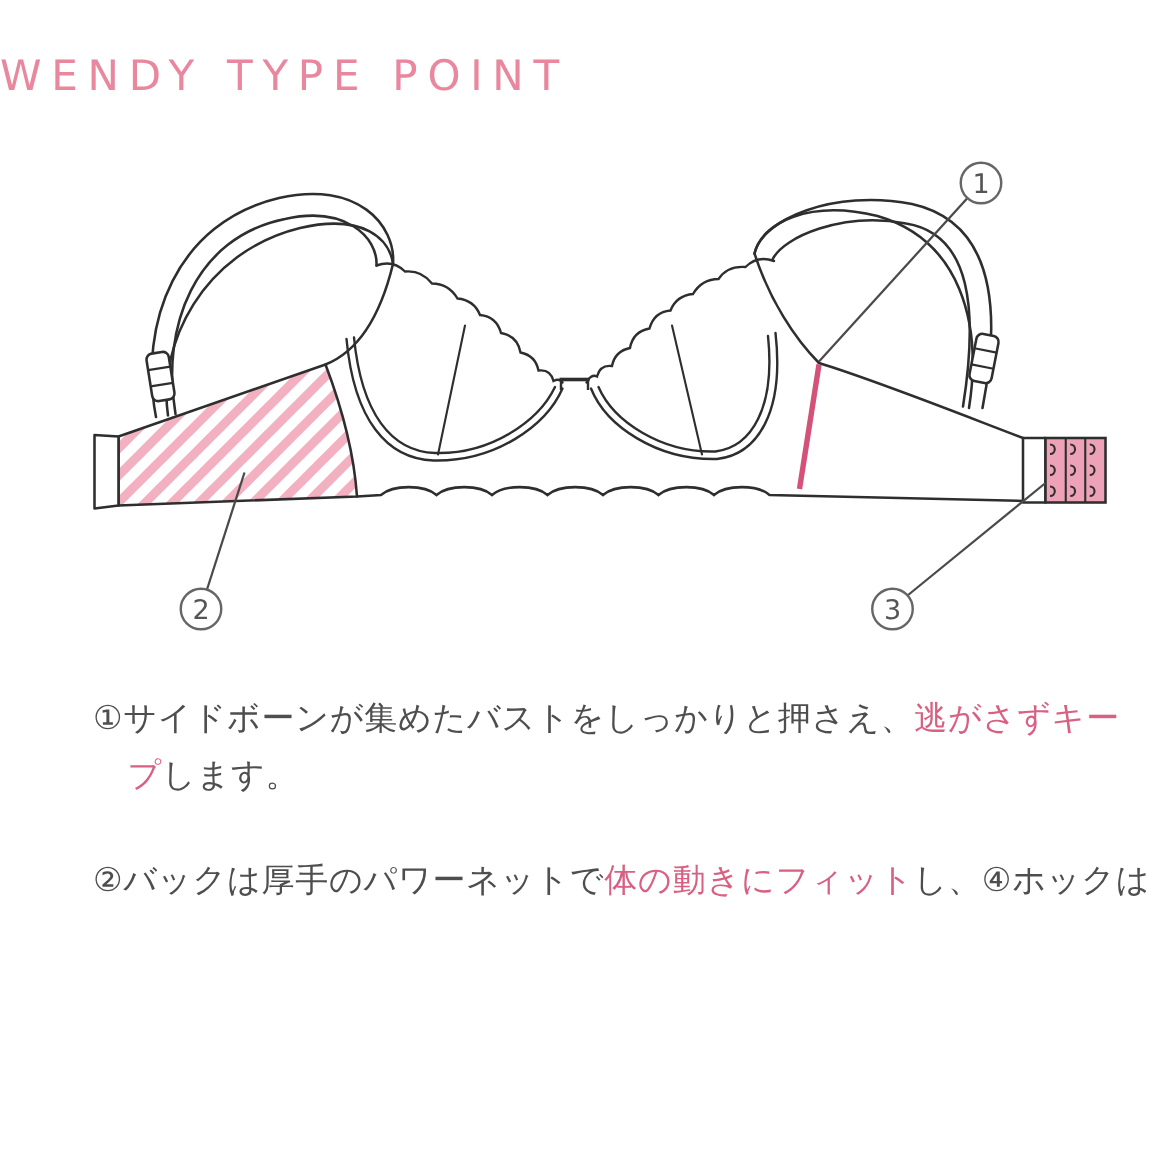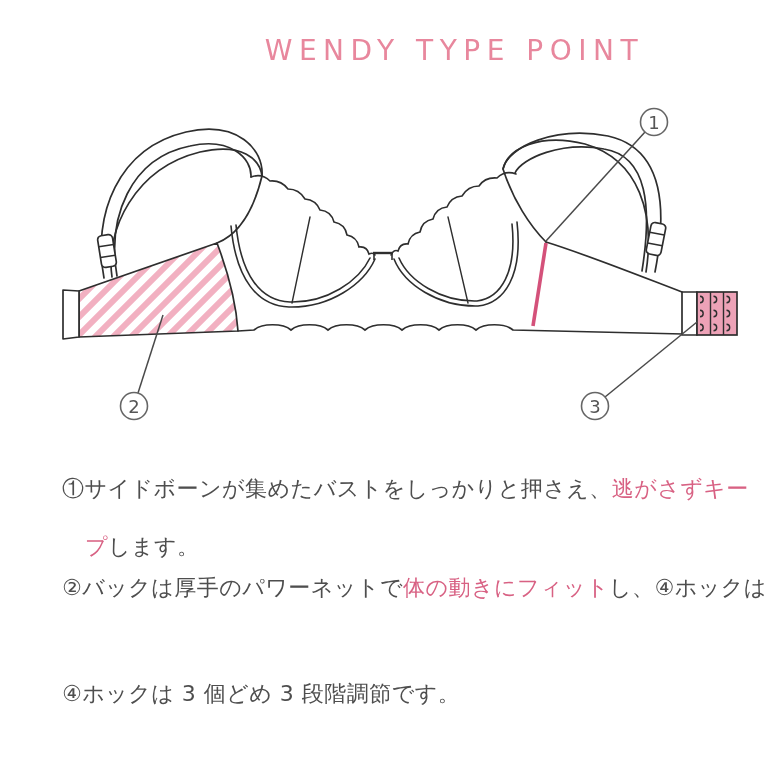--- a/index.html
+++ b/index.html
@@ -2,33 +2,33 @@
 <html lang="ja"><head>
 <meta charset="utf-8">
 <style>
   html,body{margin:0;padding:0;background:#ffffff;}
   body{
     position:relative;width:770px;height:770px;overflow:hidden;
     font-family:"DejaVu Sans","Liberation Sans",sans-serif;
   }
   .page-title{
     position:absolute;top:34px;left:0;width:644px;margin:0;
-    text-align:right;font-size:28px;font-weight:400;line-height:34px;
+    text-align:left;font-size:28px;font-weight:400;line-height:34px;
     letter-spacing:6.5px;color:#e8879d;white-space:nowrap;
   }
   .diagram-svg{position:absolute;top:0;left:0;width:770px;height:770px;}
   .notes{position:absolute;top:0;left:0;width:770px;height:770px;}
   .note{
     position:absolute;left:62px;width:700px;margin:0;
     font-size:22px;line-height:38px;color:#4e4e4e;letter-spacing:0.5px;
   }
   .note .line{display:block;white-space:nowrap;}
-  .note .line.indent{padding-left:23px;margin-top:20px;}
+  .note .line.indent{padding-left:23px;}
   .hl{color:#d86183;}
-  #note-1{top:472px;font-family:Liberation Mono, monospace;}
+  #note-1{top:461px;}
   #note-2{top:569px;}
   #note-3{top:675px;}
   .callout-num{
     font-size:18px;fill:#555555;
     font-family:"DejaVu Sans","Liberation Sans",sans-serif;
   }
 </style>
 </head>
 <body>
 
@@ -144,16 +144,13 @@
 <div class="notes">
   <p class="note" id="note-1">
     <span class="line"><span>①サイドボーンが集めたバストをしっかりと押さえ、</span><span class="hl">逃がさずキー</span></span>
     <span class="line indent"><span class="hl">プ</span><span>します。</span></span>
   </p>
 
   <p class="note" id="note-2">
     <span class="line"><span>②バックは厚手のパワーネットで</span><span class="hl">体の動きにフィット</span><span>し、④ホックは</span></span>
   </p>
 
-  <p class="note" id="note-3">
-    <span class="line"><span>④ホックは 3 個どめ 3 段階調節です。</span></span>
-  </p>
 </div>
 
 </body></html>

